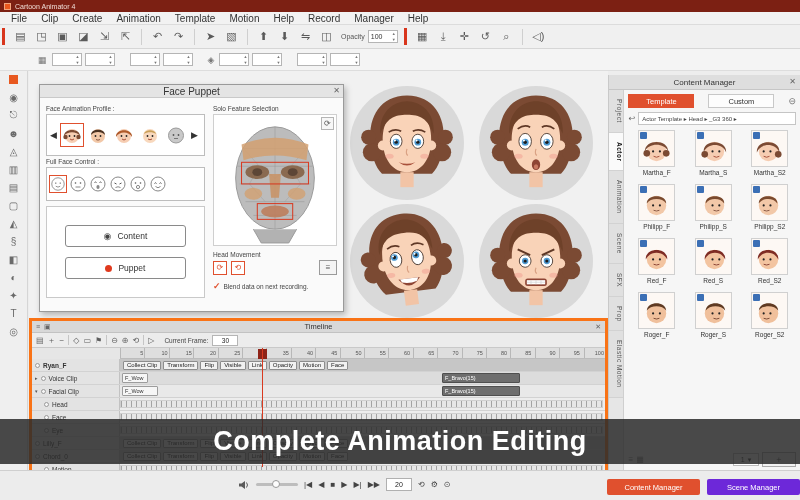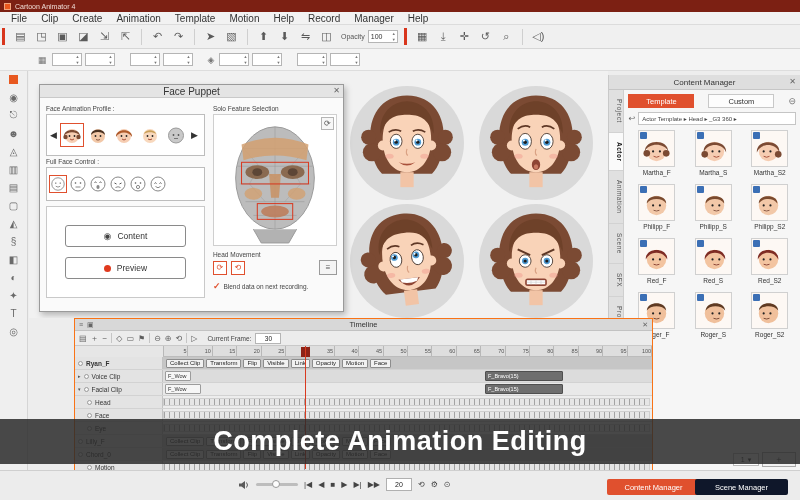--- a/index.html
+++ b/index.html
@@ -124,21 +124,21 @@
   .pagi { position:absolute; left:0; right:0; bottom:2px; height:17px; display:flex; align-items:center;
           padding:0 4px; gap:3px; }
   .pagi .pg-ico { font-size:8px; color:#777; }
   .pg-box { margin-left:auto; width:26px; height:13px; border:1px solid #bbb; background:#fff; font-size:7px;
             display:flex; align-items:center; justify-content:center; gap:3px; color:#333; }
   .pg-add { width:34px; height:15px; border:1px solid #aaa; background:#f2f2f2; font-size:9px; color:#444;
             display:flex; align-items:center; justify-content:center; }
 
   
   .timeline { position:absolute; left:29px; top:318px; width:579px; height:152px; background:#e6e6e6;
-              border:1px solid #f97316;margin-left:45px; }
+              border:3px solid #f97316; }
   .tl-title { height:12px; background:#d8d8d8; border-bottom:1px solid #c2c2c2; display:flex;
               align-items:center; position:relative; padding:0 4px; }
   .tl-title .lic { font-size:7px; color:#666; margin-right:4px; }
   .tl-title .t { position:absolute; left:0; right:0; text-align:center; font-size:7.5px; color:#333; }
   .tl-title .x { margin-left:auto; font-size:7px; color:#666; z-index:2; }
   .tl-toolbar { height:15px; border-bottom:1px solid #c9c9c9; background:#ececec; display:flex;
                 align-items:center; padding:0 4px; gap:4px; }
   .tl-toolbar .ti { font-size:8px; color:#5d5d5d; }
   .tl-sep { width:1px; height:10px; background:#c5c5c5; }
   .cf-lab { font-size:6.5px; color:#444; margin-left:6px; }
@@ -181,21 +181,21 @@
   .play-group { position:absolute; left:238px; top:7px; display:flex; align-items:center; gap:6px; }
   .pb { font-size:8px; color:#444; }
   .vol-slider { width:42px; height:3px; background:#bdbdbd; border-radius:2px; position:relative; }
   .vol-slider .knob { position:absolute; left:16px; top:-3px; width:8px; height:8px; border-radius:50%;
                       background:#fdfdfd; border:1px solid #999; }
   .fr-box { width:26px; height:13px; border:1px solid #b0b0b0; background:#fff; font-size:7px;
             display:flex; align-items:center; justify-content:center; color:#222; }
   .foot-btn { position:absolute; top:8px; height:16px; width:93px; font-size:7.5px; color:#fff;
               display:flex; align-items:center; justify-content:center; border-radius:2px; }
   .foot-btn.cm { right:100px; background:#e0502e; }
-  .foot-btn.sm { right:12px; background:#0f172a; }
+  .foot-btn.sm { right:0; background:#6d28d9; }
 </style>
 </head>
 <body>
 
 <div id="app">
 
   <div class="titlebar">
     <span class="app-icon"></span>
     <span>Cartoon Animator 4</span>
   </div>
@@ -532,21 +532,21 @@
                 </svg>
             </span>
           </div>
           <div class="fp-btn-wrap">
             <div class="fp-btn">
               <span class="eye">◉</span>
               <span>Content</span>
             </div>
             <div class="fp-btn">
               <span class="dot"></span>
-              <span>Preview</span>
+              <span>Puppet</span>
             </div>
           </div>
         </div>
         <div class="fp-right">
           <div class="fp-lab">Solo Feature Selection</div>
           <div class="model-box">
             <svg viewBox="0 0 124 132">
               <ellipse cx="62" cy="64" rx="40" ry="52" fill="#bcbcbc" stroke="#9a9a9a"></ellipse>
               <path d="M40 116 L48 130 H76 L84 116" fill="#b2b2b2" stroke="#9a9a9a"></path>
               <path d="M62 12 V116 M24 52 H100 M26 70 H98 M32 88 H92 M40 102 H84 M30 34 H94" stroke="#8f8f8f" stroke-width=".6" opacity=".7" fill="none"></path>

